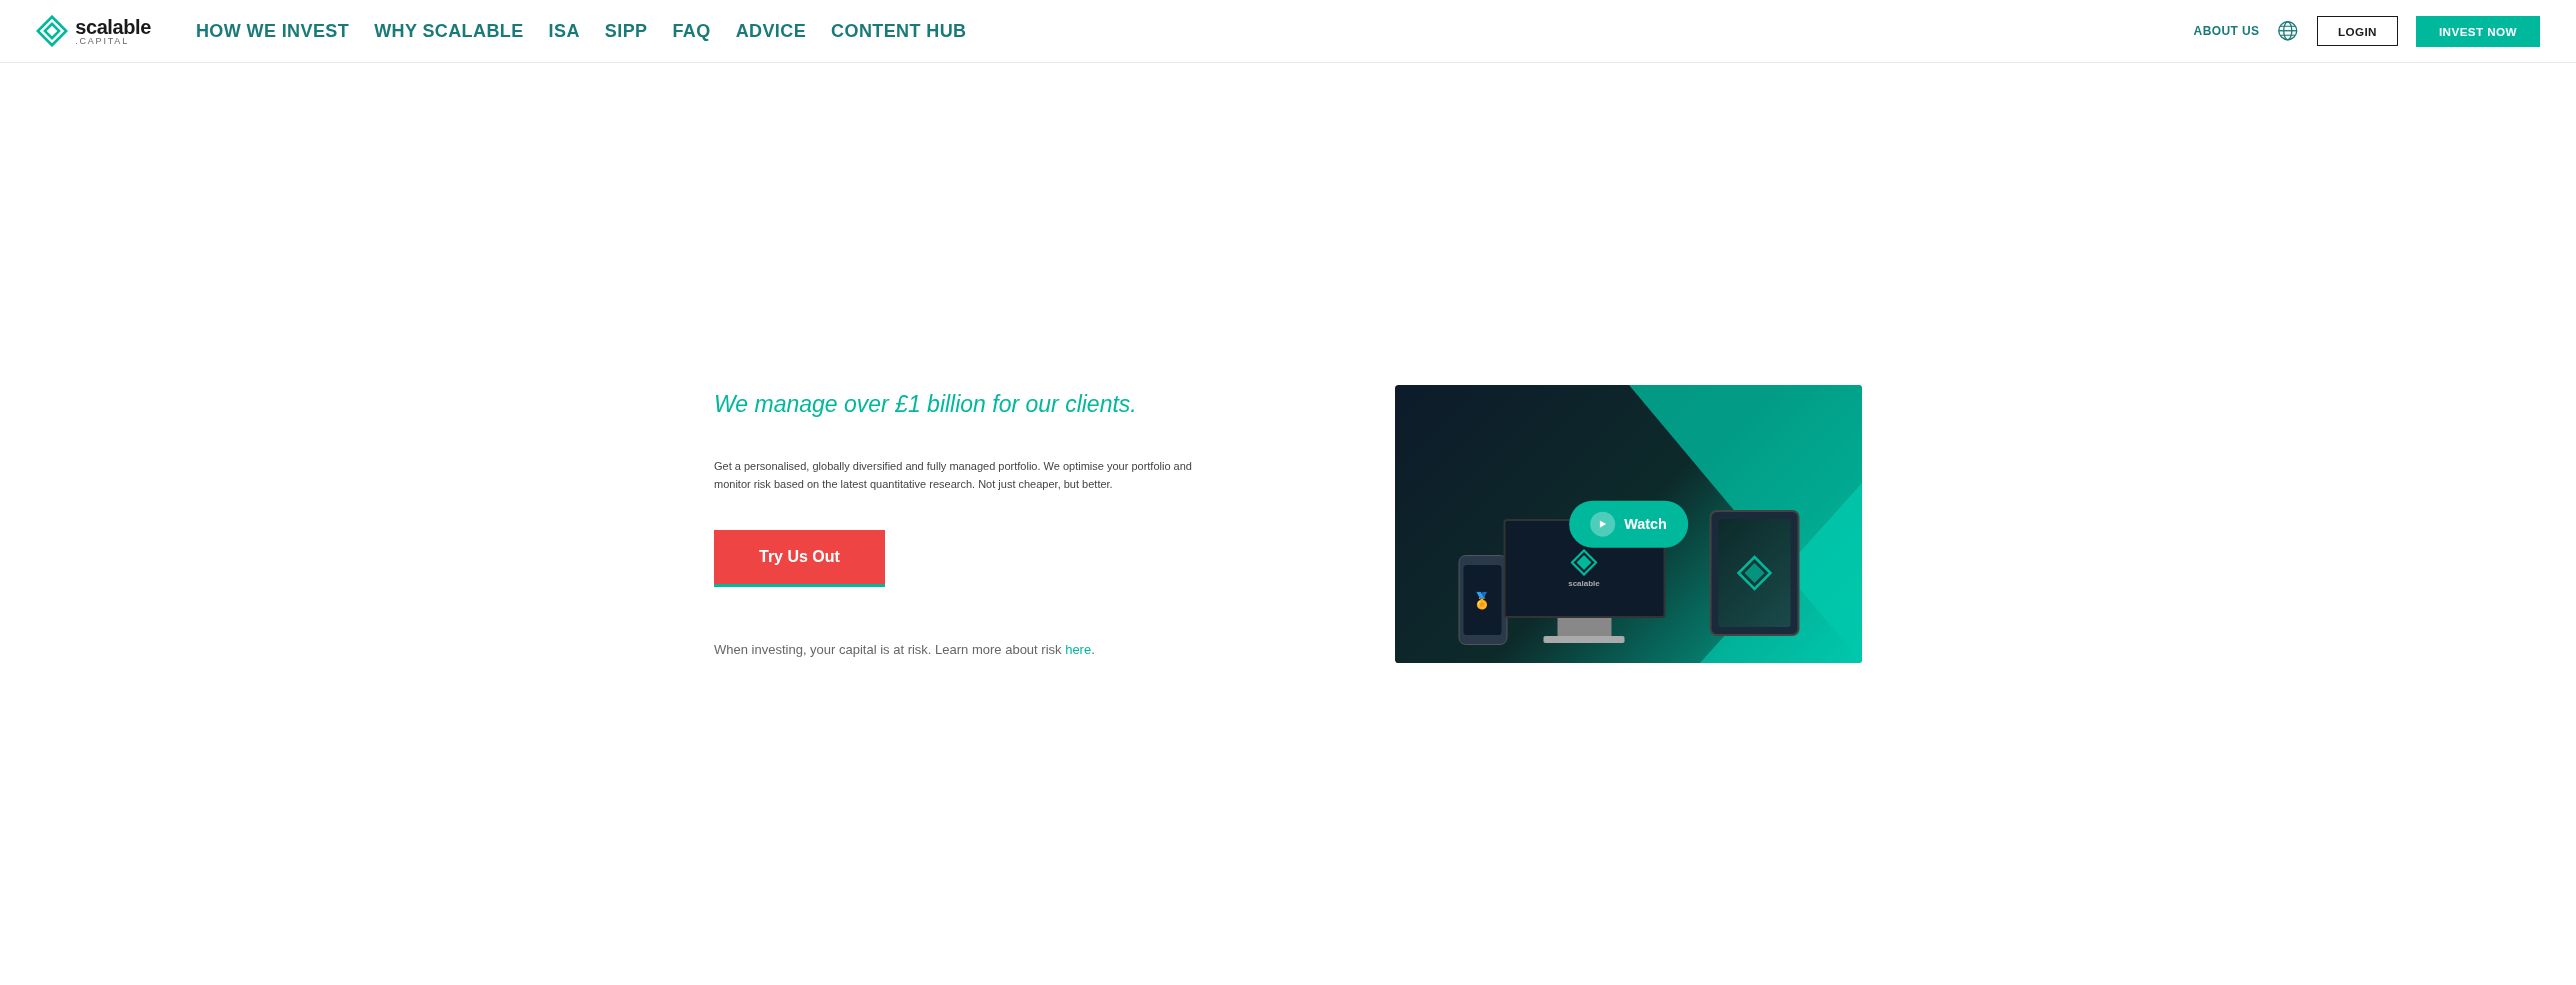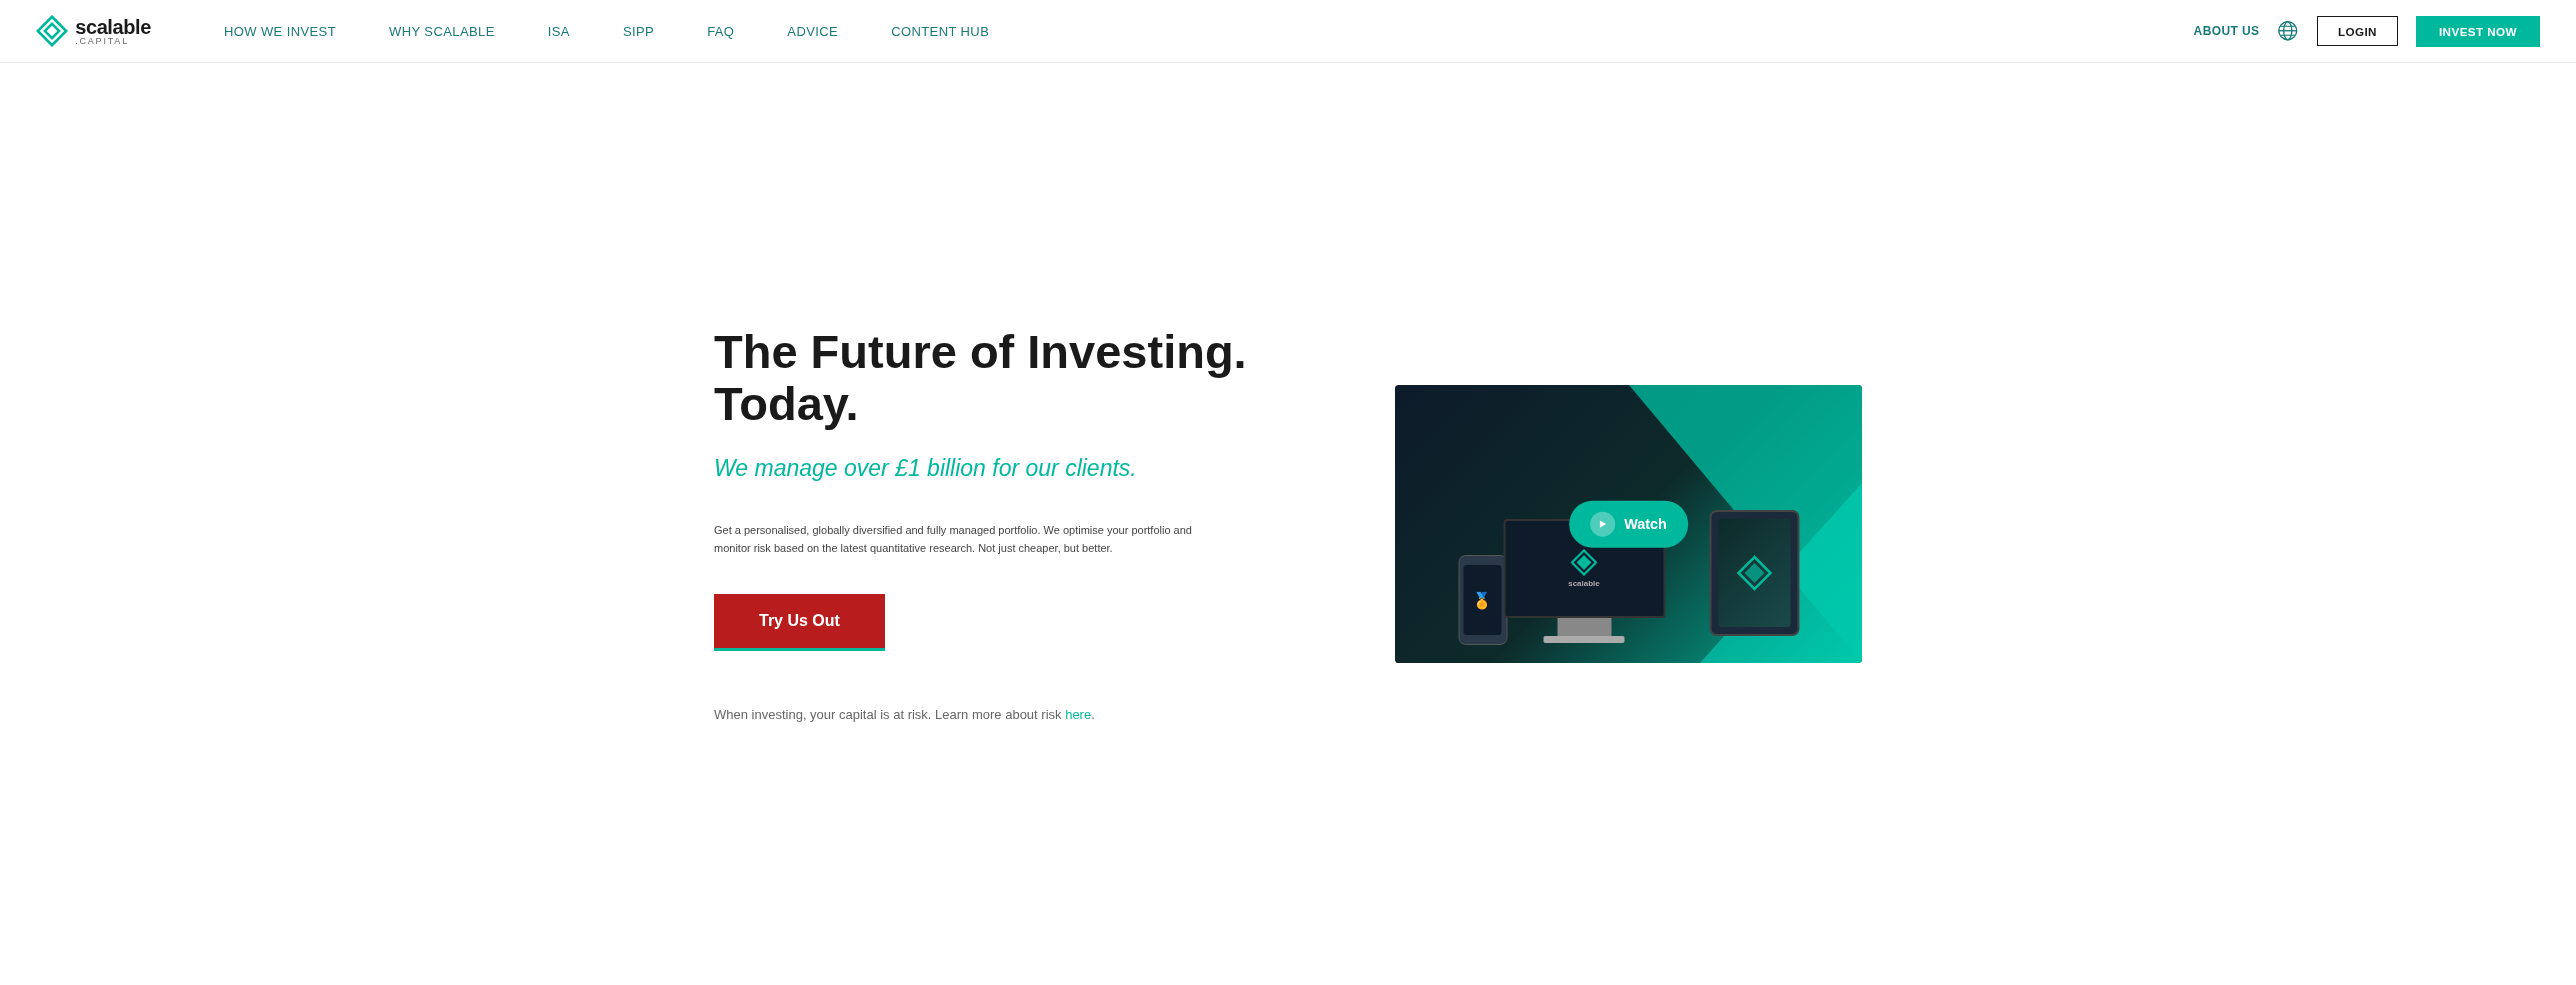--- a/index.html
+++ b/index.html
@@ -61,25 +61,24 @@
     .nav-links {
       display: flex;
       align-items: center;
       gap: 25px;
       list-style: none;
     }
 
     .nav-links a {
       text-decoration: none;
       color: #1a7a7a;
-      font-size: 13px;
-      font-weight: 400;
+      font-size: 18px;
+      font-weight: 700;
       letter-spacing: 0.4px;
       text-transform: uppercase;
-      margin-left: 28px;
     }
 
     .navbar-right {
       display: flex;
       align-items: center;
       gap: 18px;
     }
 
     .about-us-link {
       text-decoration: none;
@@ -154,21 +153,21 @@
 
     .hero-description {
       font-size: 11px;
       color: #444;
       line-height: 1.7;
       margin-bottom: 36px;
       max-width: 485px;
     }
 
     .btn-try {
-      background: #b91c1c;
+      background: #ef4444;
       color: #ffffff;
       border: none;
       padding: 18px 45px;
       font-size: 16px;
       font-weight: 600;
       cursor: pointer;
       display: inline-block;
       margin-bottom: 21.5px;
       border-bottom: 3.6px solid #00b89c;
     }
@@ -430,21 +429,20 @@
       <line x1="4" y1="17" x2="20" y2="17" stroke="#1a7a7a" stroke-width="1.2"></line>
     </svg>
 
     <button class="btn-login">LOGIN</button>
     <button class="btn-invest">INVEST NOW</button>
   </div>
 </nav>
 
 <section class="hero">
   <div class="hero-content">
-    <h1 class="hero-title">The Future of Investing. Today.</h1>
     <p class="hero-subtitle">We manage over £1 billion for our clients.</p>
     <p class="hero-description">Get a personalised, globally diversified and fully managed portfolio. We optimise your portfolio and monitor risk based on the latest quantitative research. Not just cheaper, but better.</p>
     <button class="btn-try">Try Us Out</button>
     <p class="risk-text">
       <span>When investing, your capital is at risk. Learn more about risk </span><a href="#">here</a><span>.</span>
     </p>
   </div>
 
   <div class="hero-image">
     <div class="hero-image-bg">

